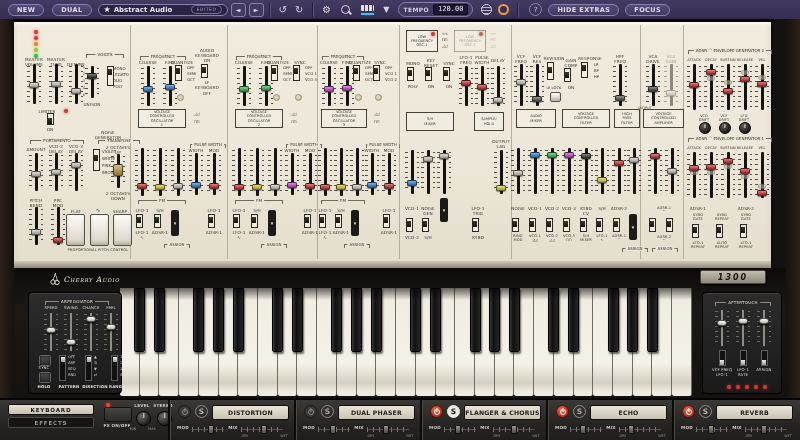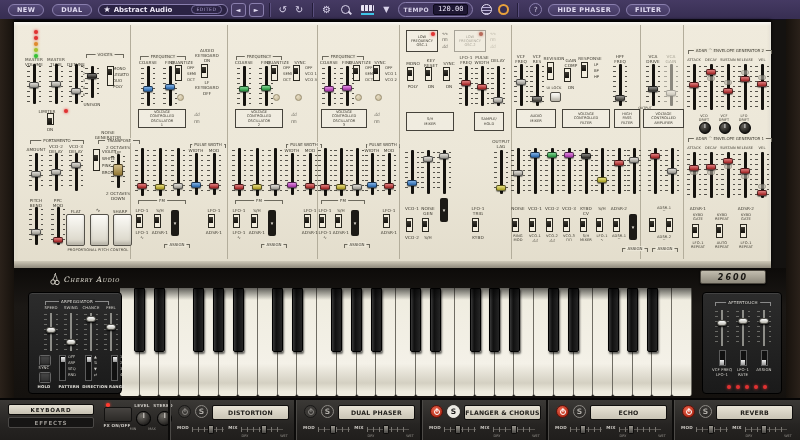--- a/index.html
+++ b/index.html
@@ -179,22 +179,22 @@
     </div>
     <div class="tico" style="font-size:8px;">▼</div>
     <div id="tempo-pill">
       <span class="tl">TEMPO</span>
       <span class="tv">120.00</span>
     </div>
     <div class="ball" id="sphere-ico"></div>
     <div class="ball" id="ring-ico"></div>
     <div class="vsep"></div>
     <div id="help-btn">?</div>
-    <div class="tbtn">HIDE PHASER</div>
-    <div class="tbtn" style="margin-left:6px;">FILTER</div>
+    <div class="tbtn">HIDE EXTRAS</div>
+    <div class="tbtn" style="margin-left:6px;">FOCUS</div>
   </div>
 
   <div id="frame-l"></div>
   <div id="frame-r"></div>
 
   <div id="panel">
     <div id="panel-edge"></div>
   <div class="sep" style="left: 116px;"></div>
       <div class="sep" style="left: 213px;"></div>
       <div class="sep" style="left: 303px;"></div>
@@ -908,21 +908,21 @@
 
   <div id="bed">
     <div id="brand">
       <svg width="10" height="13" viewBox="0 0 10 13">
         <path d="M5 1 C5 4 3 5 3 7 M5 1 C6 3 7 4 7 7 M5 1 L6 0" stroke="#e9e5da" stroke-width="0.8" fill="none"></path>
         <circle cx="3" cy="9" r="2.2" fill="none" stroke="#e9e5da" stroke-width="0.9"></circle>
         <circle cx="7" cy="9.5" r="2.2" fill="none" stroke="#e9e5da" stroke-width="0.9"></circle>
       </svg>
       <span class="bt">Cherry Audio</span>
     </div>
-    <div id="badge">2600</div>
+    <div id="badge">1300</div>
 
     <div id="arp" class="sidepanel">
         <div class="grpw" style="left: 16px; top: 8px; width: 62px;">
           <span>ARPEGGIATOR</span>
         </div>
         <div class="wl" style="left: 22px; top: 13px;">SPEED</div>
         <div class="wsl" style="left: 17px; top: 20px; height: 38px;">
           <div class="track"></div>
           <div class="cap" style="top: 14.4px;"></div>
         </div>

